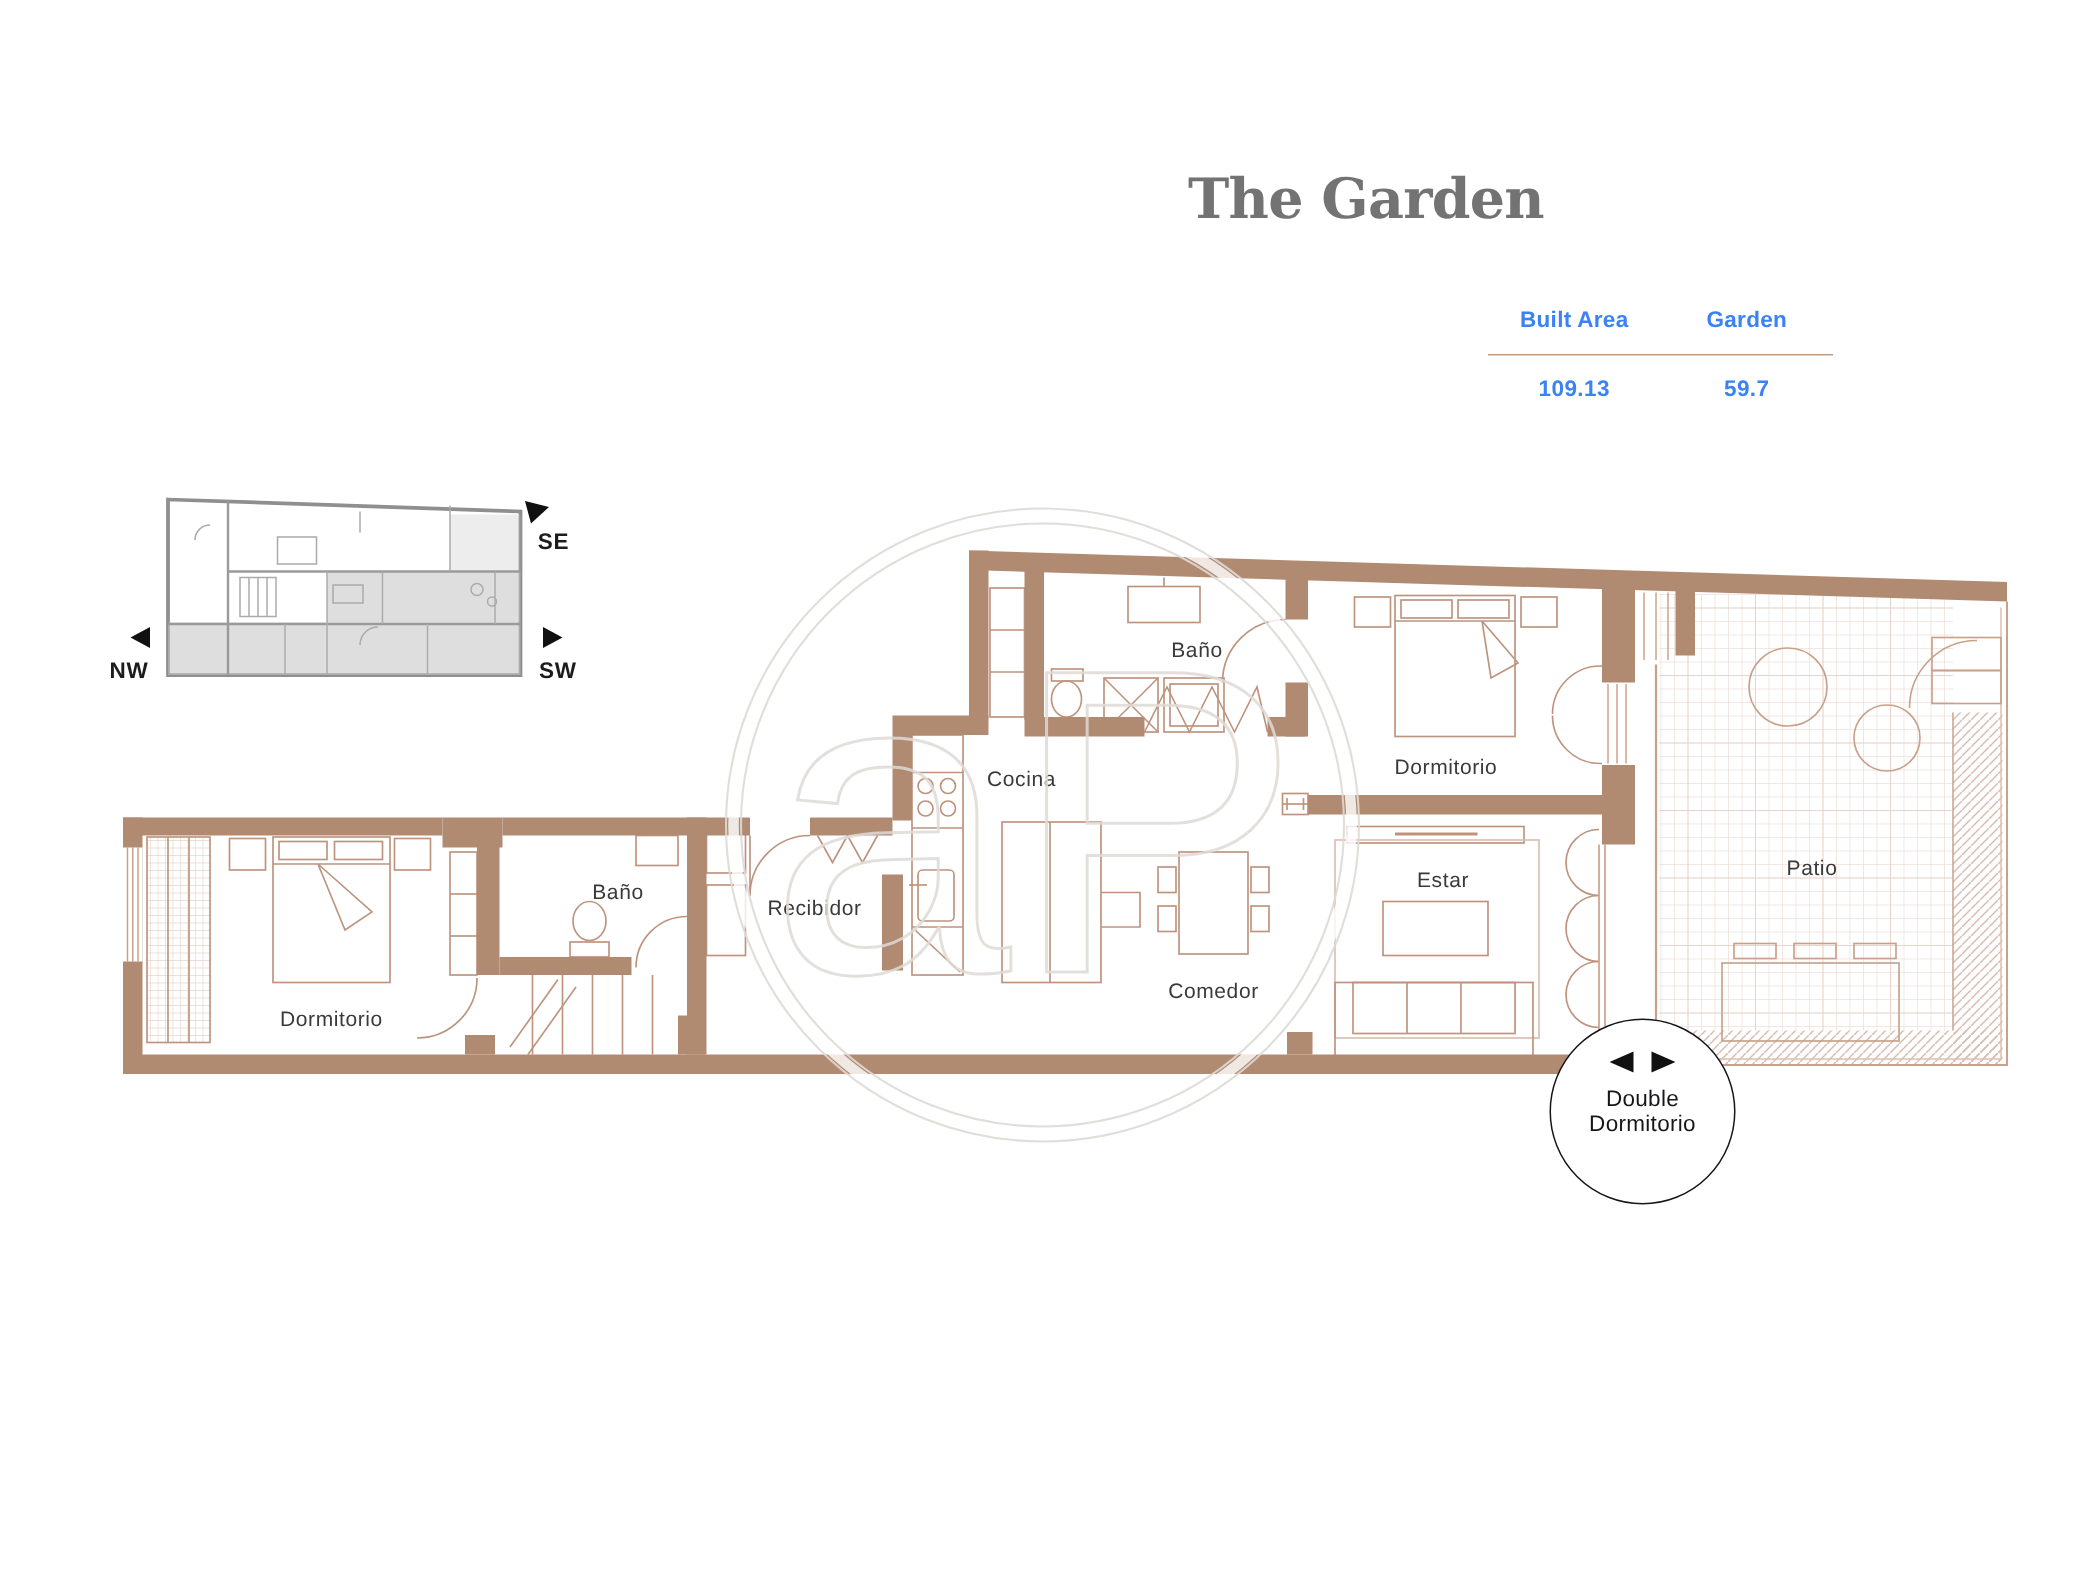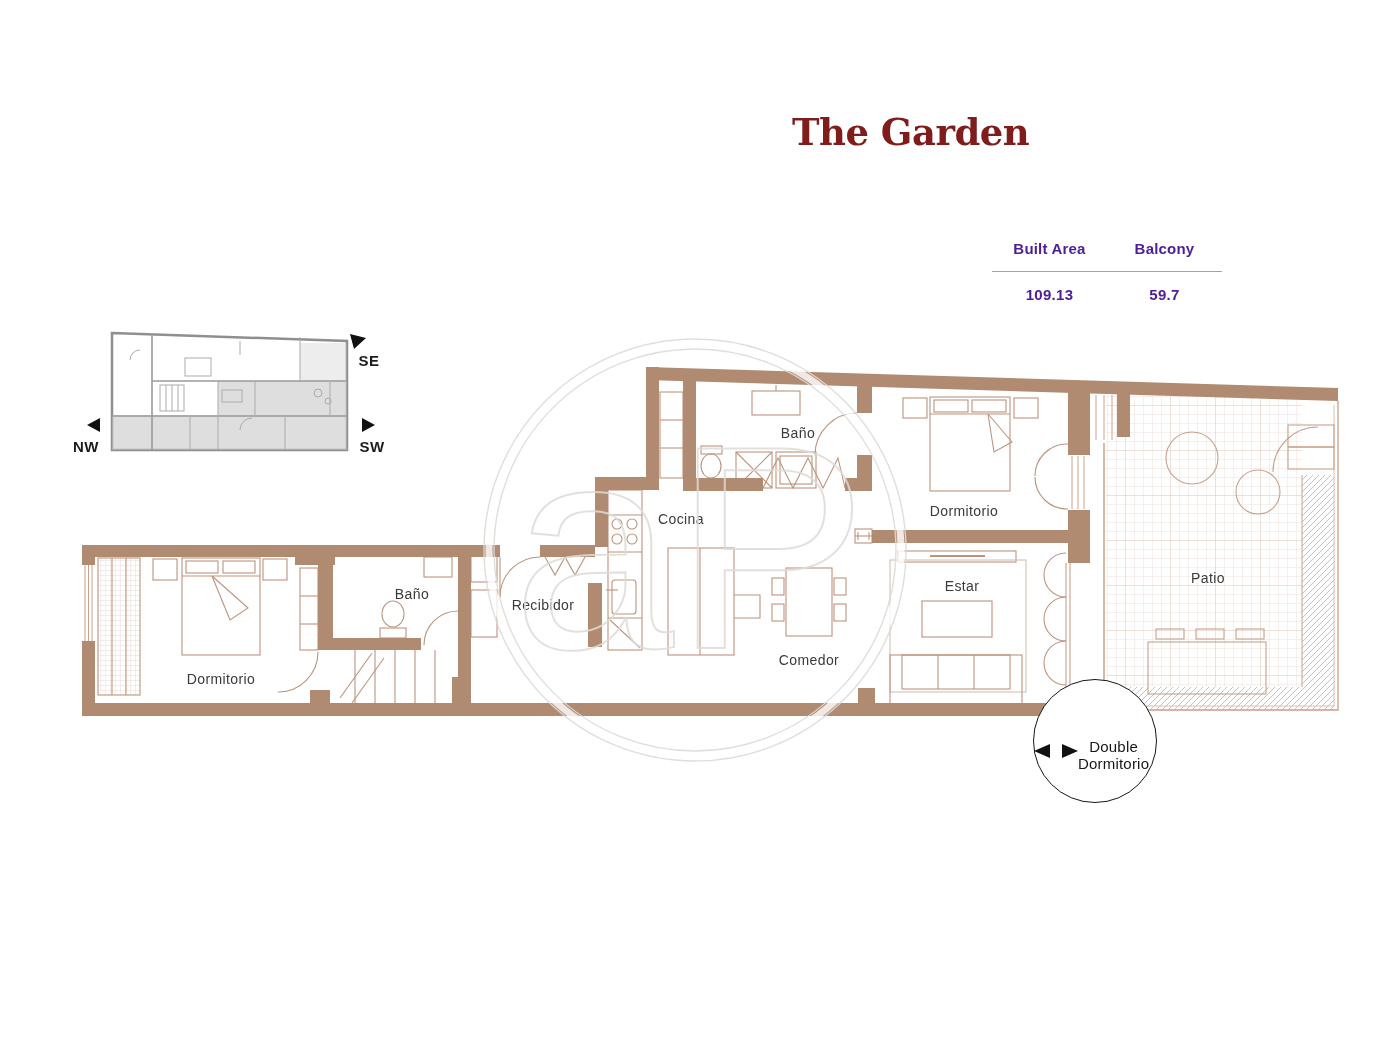--- a/index.html
+++ b/index.html
@@ -1,30 +1,30 @@
 <!DOCTYPE html>
 <html><head>
 <meta charset="utf-8">
 <style>
   html,body{margin:0;padding:0;background:#ffffff;}
   #stage{position:relative;width:1400px;height:1050px;background:#ffffff;overflow:hidden;
          font-family:"Liberation Sans",sans-serif;}
   #plan-svg{position:absolute;left:0;top:0;}
-  .title{position:absolute;left:792px;top:112px;color:#7f1d1d;
+  .title{position:absolute;left:792px;top:112px;color:#737373;
          font-family:"DejaVu Serif","Liberation Serif",serif;
          font-weight:700;font-size:37px;line-height:40px;letter-spacing:-0.5px;}
-  .stats{position:absolute;left:992px;top:205px;width:230px;color:#4c1d95;margin-top:35px;}
+  .stats{position:absolute;left:992px;top:205px;width:230px;color:#3b82f6;}
   .stats-head{display:flex;}
   .stats-head div{flex:1;text-align:center;font-weight:700;font-size:15px;letter-spacing:.2px;}
   .stats-rule{border:none;border-top:1.5px solid #c29b7e;margin:14px 0 0 0;}
   .stats-vals{display:flex;margin-top:14px;}
   .stats-vals div{flex:1;text-align:center;font-size:15px;letter-spacing:.3px;font-weight:bold;}
   .badge{position:absolute;left:1033px;top:679px;width:124px;height:124px;border-radius:50%;
          background:#ffffff;border:1.6px solid #16161a;box-sizing:border-box;
-         display:flex;flex-direction:row;align-items:center;justify-content:flex-start;
+         display:flex;flex-direction:column;align-items:center;justify-content:flex-start;
          padding-top:20px;z-index:5;}
   .badge-arrows{display:flex;gap:7px;align-items:center;height:16px;}
   .badge-text{margin-top:8px;text-align:center;font-size:15px;line-height:17px;color:#17171b;
               font-weight:500;letter-spacing:.2px;}
   svg text{font-family:"Liberation Sans",sans-serif;}
   .room-label{font-size:14px;fill:#3a3a3a;letter-spacing:.4px;}
   .compass-label{font-size:15px;font-weight:600;fill:#1c1c1c;letter-spacing:.5px;}
 </style>
 </head>
 <body>
@@ -326,21 +326,21 @@
     </g>
   </svg>
 
   <div class="title">
     <div>The Garden</div>
   </div>
 
   <div class="stats">
     <div class="stats-head">
       <div>Built Area</div>
-      <div>Balcony</div>
+      <div>Garden</div>
     </div>
     <hr class="stats-rule">
     <div class="stats-vals">
       <div>109.13</div>
       <div>59.7</div>
     </div>
   </div>
 
   <div class="badge">
     <div class="badge-arrows">

